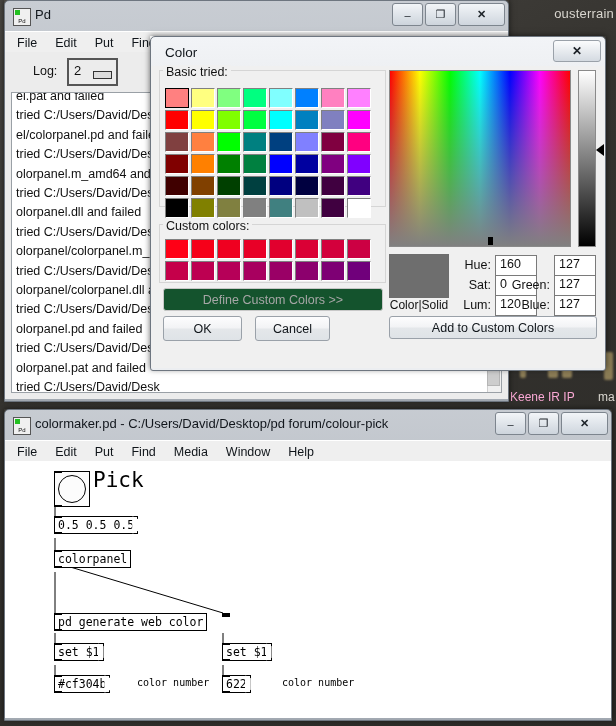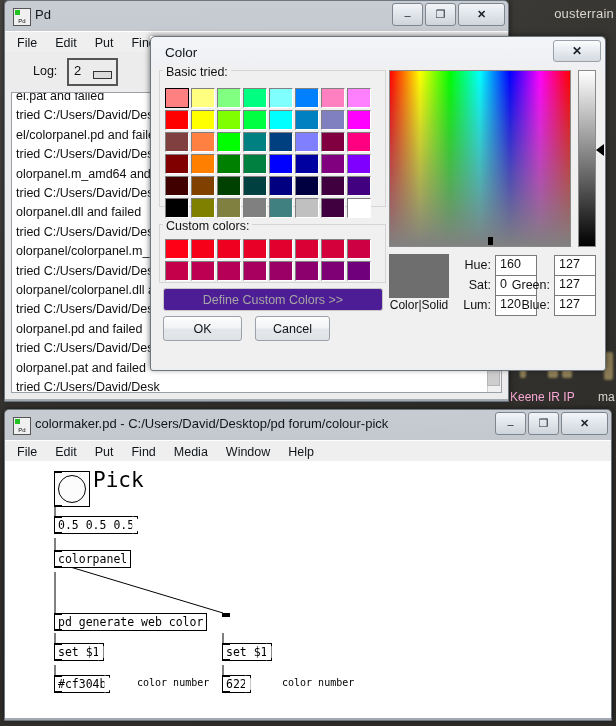--- a/index.html
+++ b/index.html
@@ -78,21 +78,21 @@
 
   .swatch-grid{position:absolute;display:grid;gap:2px;}
   #basic-grid{left:14px;top:22px;grid-template-columns:repeat(8,24px);grid-auto-rows:20px;}
   #custom-grid{left:14px;top:173px;grid-template-columns:repeat(8,24px);grid-auto-rows:20px;}
   .sw{width:22px;height:18px;border-top:1px solid #808080;border-left:1px solid #808080;
       border-right:1px solid #ffffff;border-bottom:1px solid #ffffff;}
   .sw-wrap{width:24px;height:20px;display:flex;align-items:center;justify-content:center;}
   .sw-wrap.sel{outline:1px solid #000;outline-offset:-1px;}
 
   #btn-define{position:absolute;left:12px;top:222px;width:218px;height:21px;
-    border:1px solid #c8c8c8;border-radius:3px;background:#4c1d95;color:#a6a6a6;
+    border:1px solid #c8c8c8;border-radius:3px;background:#14532d;color:#a6a6a6;
     font-size:12.5px;display:flex;align-items:center;justify-content:center;}
   #btn-ok{position:absolute;left:12px;top:250px;width:77px;height:23px;}
   #btn-cancel{position:absolute;left:104px;top:250px;width:73px;height:23px;}
   .pbtn{border:1px solid #9aa1a9;border-radius:3px;
     background:linear-gradient(180deg,#fdfdfe 0%,#f2f3f5 48%,#e4e7ea 52%,#dfe3e7 100%);
     font-size:12.5px;color:#10151a;display:flex;align-items:center;justify-content:center;}
 
   #hsfield{position:absolute;left:238px;top:4px;width:180px;height:175px;border:1px solid #8a8a8a;overflow:hidden;}
   #hs-hue{position:absolute;inset:0;background:linear-gradient(90deg,
      #ff0000 0%,#ffff00 16.6%,#00ff00 33.3%,#00ffff 50%,#0000ff 66.6%,#ff00ff 83.3%,#ff0000 100%);}
@@ -440,20 +440,21 @@
       </div>
     <div class="fld-lbl" style="left:340px;top:212px;width:59px;">Green:</div>
     <div class="fld-box" style="left:403px;top:209px;">
         <span>127</span>
       </div>
     <div class="fld-lbl" style="left:346px;top:232px;width:53px;">Blue:</div>
     <div class="fld-box" style="left:403px;top:229px;">
         <span>127</span>
       </div>
 
+    <div class="pbtn" style="position:absolute;left:238px;top:250px;width:206px;height:21px;">Add to Custom Colors</div>
   </div>
 </div>
 
 <div id="pd-patch" class="win">
   <div class="win-frame">
     <div class="titlebar">
       <div class="title-ico">Pd</div>
       <div class="title-text">colormaker.pd  - C:/Users/David/Desktop/pd forum/colour-pick</div>
       <div class="winbtns">
         <div class="wb">–</div>

